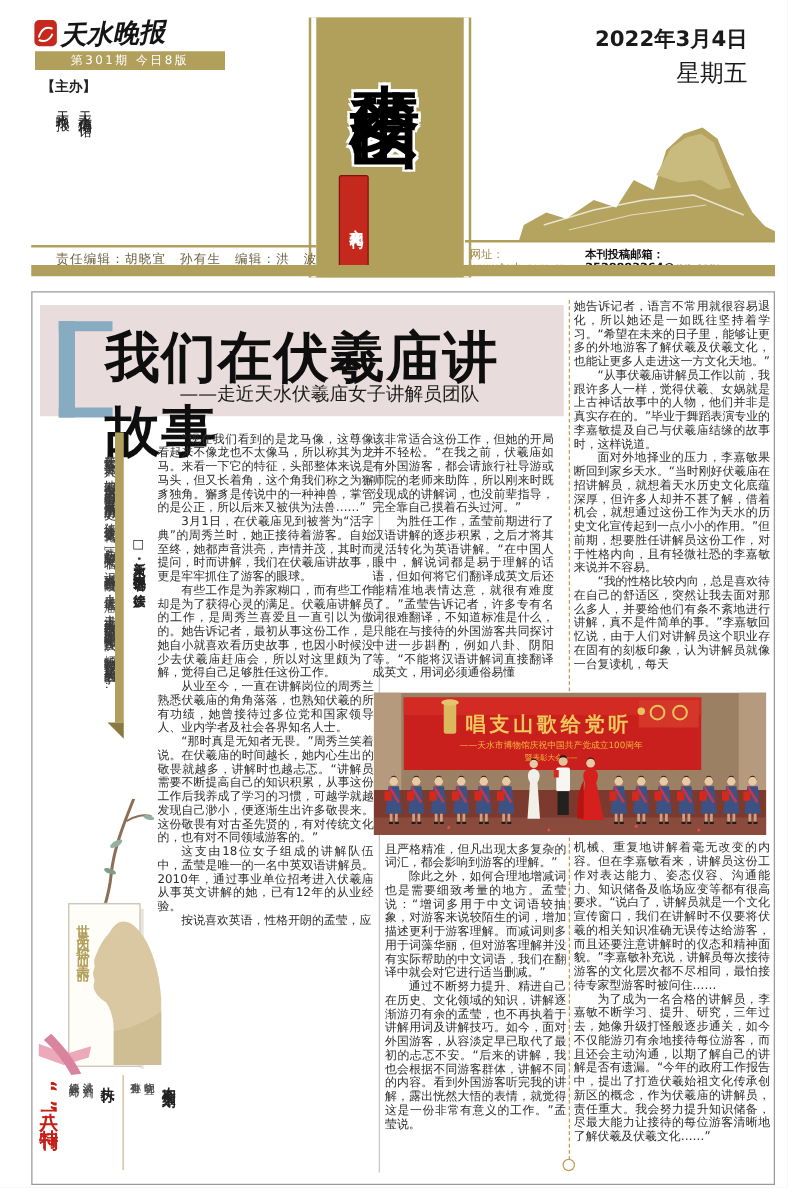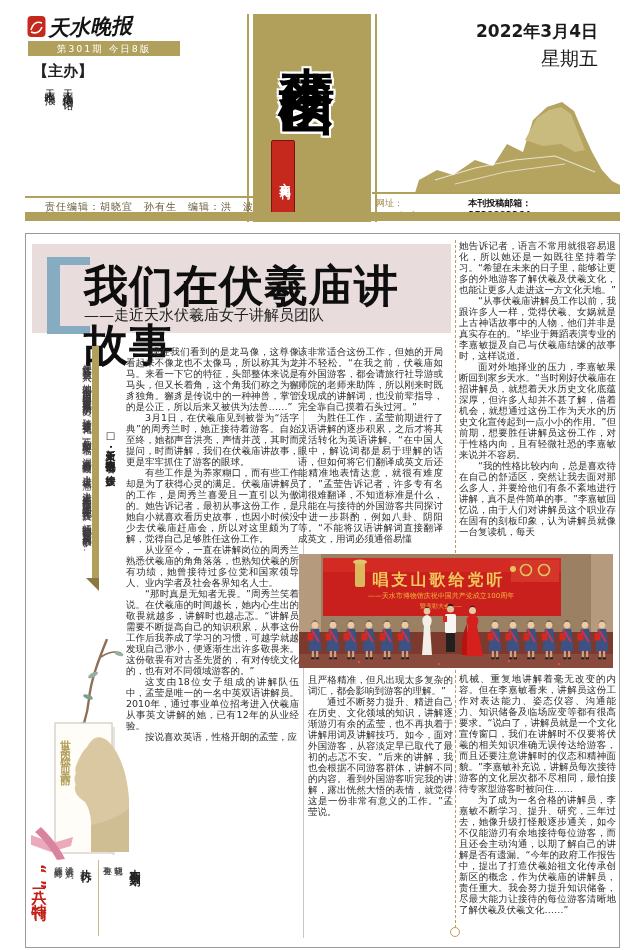--- a/index.html
+++ b/index.html
@@ -5,21 +5,21 @@
   html,body{margin:0;padding:0;background:#f2f2f2;}
   .page{position:relative;width:630px;height:950px;background:#ffffff;overflow:hidden;
         font-family:"DejaVu Sans","Liberation Sans",sans-serif;color:#2b2b2b;}
   .abs{position:absolute;}
   .v{writing-mode:vertical-rl;}
 
   
   .logo-text{left:48px;top:13px;font:italic 900 21px "DejaVu Serif","Liberation Serif",serif;color:#141414;transform:rotate(-2deg);}
   .issue-bar{left:28px;top:41px;width:152px;height:15px;background:#b0a05c;color:#fff;
              font-size:9.5px;line-height:15px;text-align:center;letter-spacing:2px;}
-  .org-label{left:33px;top:62px;font-size:15px;font-weight:bold;color:#222;}
+  .org-label{left:33px;top:62px;font-size:11px;font-weight:bold;color:#222;}
   .org-names{left:40px;top:80px;height:120px;font-size:11px;line-height:18px;letter-spacing:2px;color:#222;}
   .org-names span{display:block;}
   .band{left:253px;top:14px;width:118px;height:208px;background:#b0a05c;
         box-shadow:-4px 0 0 #fff,-6px 0 0 #b0a05c,4px 0 0 #fff,6px 0 0 #b0a05c;}
   .band-title{position:absolute;left:24px;top:8px;height:194px;writing-mode:vertical-rl;
               font-family:"DejaVu Serif","Liberation Serif",serif;font-weight:900;font-size:56px;
               line-height:62px;color:#000;letter-spacing:6px;
               text-shadow:-2px -2px 0 #fff,2px -2px 0 #fff,-2px 2px 0 #fff,2px 2px 0 #fff,0 2px 0 #fff,2px 0 0 #fff;}
   .band-seal{position:absolute;left:18px;top:126px;width:22px;height:74px;background:#c5281c;
              border:1px solid #7d140c;border-radius:2px;color:#fff;writing-mode:vertical-rl;
@@ -37,21 +37,21 @@
 
   
   .content{left:25px;top:233px;width:593px;height:713px;border:1px solid #9a9a9a;background:#fff;}
 
   .headline-box{left:6px;top:10px;width:419px;height:89px;background:#e9dcdc;}
   .bracket{position:absolute;left:15px;top:13px;width:30px;height:61px;
            border-left:13px solid #87abc0;border-top:8px solid #87abc0;border-bottom:8px solid #87abc0;}
   .headline{position:absolute;left:52px;right:8px;top:13px;
             font-family:"DejaVu Serif","Liberation Serif",serif;font-weight:900;font-size:44px;
             letter-spacing:1px;color:#0e0e0e;}
-  .subtitle{position:absolute;left:52px;right:8px;top:62px;text-align:left;
+  .subtitle{position:absolute;left:52px;right:8px;top:62px;text-align:center;
             font-family:"DejaVu Serif","Liberation Serif",serif;font-size:15px;color:#1c1c1c;}
 
   .intro{left:5px;top:112px;width:64px;height:298px;font-size:9.5px;line-height:16px;
          letter-spacing:1px;color:#3a3a3a;text-align:justify;text-indent:1em;}
   .ribbon{left:66px;top:112px;width:7px;height:232px;background:#b0a05c;}
   .ribbon:after{content:'';position:absolute;bottom:-13px;right:0;
                 border-top:13px solid #8a7840;border-left:13px solid transparent;}
   .byline{left:77px;top:196px;height:170px;font-size:10px;font-weight:bold;color:#222;letter-spacing:1px;}
 
   .bodycol{font-size:9.5px;line-height:11px;text-align:justify;color:#2d2d2d;overflow:hidden;}
@@ -143,20 +143,21 @@
       <p>这支由18位女子组成的讲解队伍中，孟莹是唯一的一名中英双语讲解员。2010年，通过事业单位招考进入伏羲庙从事英文讲解的她，已有12年的从业经验。</p>
       <p>按说喜欢英语，性格开朗的孟莹，应</p>
     </div>
     <div class="abs vdiv1"></div>
     <div class="abs bodycol col2a">
       <p class="cont">该非常适合这份工作，但她的开局并不轻松。“在我之前，伏羲庙如有外国游客，都会请旅行社导游或师院的老师来助阵，所以刚来时既没现成的讲解词，也没前辈指导，完全靠自己摸着石头过河。”</p>
       <p>为胜任工作，孟莹前期进行了汉语讲解的逐步积累，之后才将其灵活转化为英语讲解。“在中国人眼中，解说词都是易于理解的话语，但如何将它们翻译成英文后还能精准地表情达意，就很有难度了。”孟莹告诉记者，许多专有名词很难翻译，不知道标准是什么，只能在与接待的外国游客共同探讨中进一步斟酌，例如八卦、阴阳等。“不能将汉语讲解词直接翻译成英文，用词必须通俗易懂</p>
     </div>
     <div class="abs bodycol col2b">
       <p class="cont">且严格精准，但凡出现太多复杂的词汇，都会影响到游客的理解。”</p>
+      <p>除此之外，如何合理地增减词也是需要细致考量的地方。孟莹说：“增词多用于中文词语较抽象，对游客来说较陌生的词，增加描述更利于游客理解。而减词则多用于词藻华丽，但对游客理解并没有实际帮助的中文词语，我们在翻译中就会对它进行适当删减。”</p>
       <p>通过不断努力提升、精进自己在历史、文化领域的知识，讲解逐渐游刃有余的孟莹，也不再执着于讲解用词及讲解技巧。如今，面对外国游客，从容淡定早已取代了最初的忐忑不安。“后来的讲解，我也会根据不同游客群体，讲解不同的内容。看到外国游客听完我的讲解，露出恍然大悟的表情，就觉得这是一份非常有意义的工作。”孟莹说。</p>
 
     </div>
     <div class="abs vdash"></div>
     <div class="abs dash-circle"></div>
     <div class="abs bodycol col3a">
       <p class="cont">她告诉记者，语言不常用就很容易退化，所以她还是一如既往坚持着学习。“希望在未来的日子里，能够让更多的外地游客了解伏羲及伏羲文化，也能让更多人走进这一方文化天地。”</p>
       <p>“从事伏羲庙讲解员工作以前，我跟许多人一样，觉得伏羲、女娲就是上古神话故事中的人物，他们并非是真实存在的。”毕业于舞蹈表演专业的李嘉敏提及自己与伏羲庙结缘的故事时，这样说道。</p>
       <p>面对外地择业的压力，李嘉敏果断回到家乡天水。“当时刚好伏羲庙在招讲解员，就想着天水历史文化底蕴深厚，但许多人却并不甚了解，借着机会，就想通过这份工作为天水的历史文化宣传起到一点小小的作用。”但前期，想要胜任讲解员这份工作，对于性格内向，且有轻微社恐的李嘉敏来说并不容易。</p>
       <p>“我的性格比较内向，总是喜欢待在自己的舒适区，突然让我去面对那么多人，并要给他们有条不紊地进行讲解，真不是件简单的事。”李嘉敏回忆说，由于人们对讲解员这个职业存在固有的刻板印象，认为讲解员就像一台复读机，每天</p>

